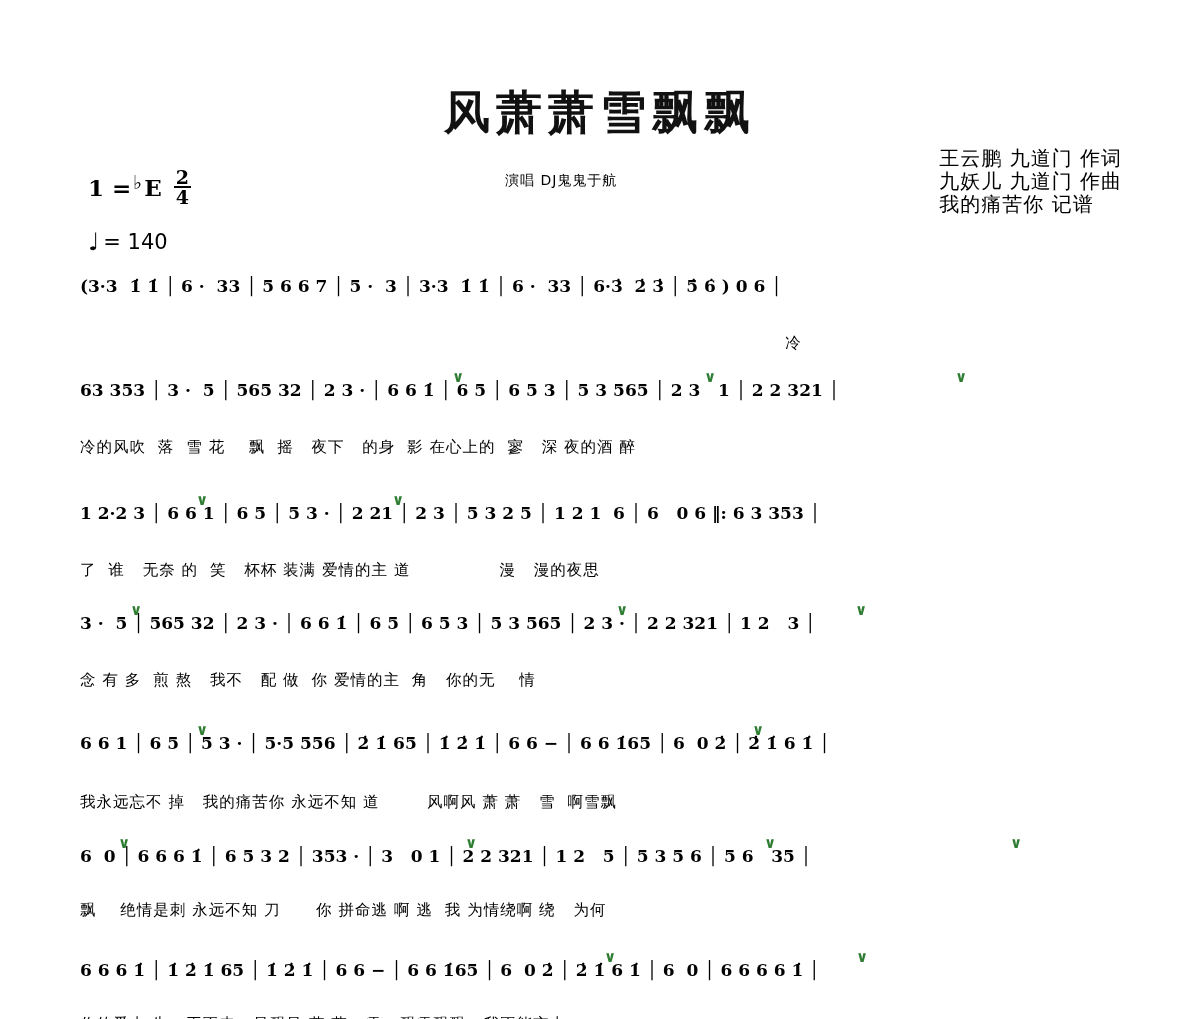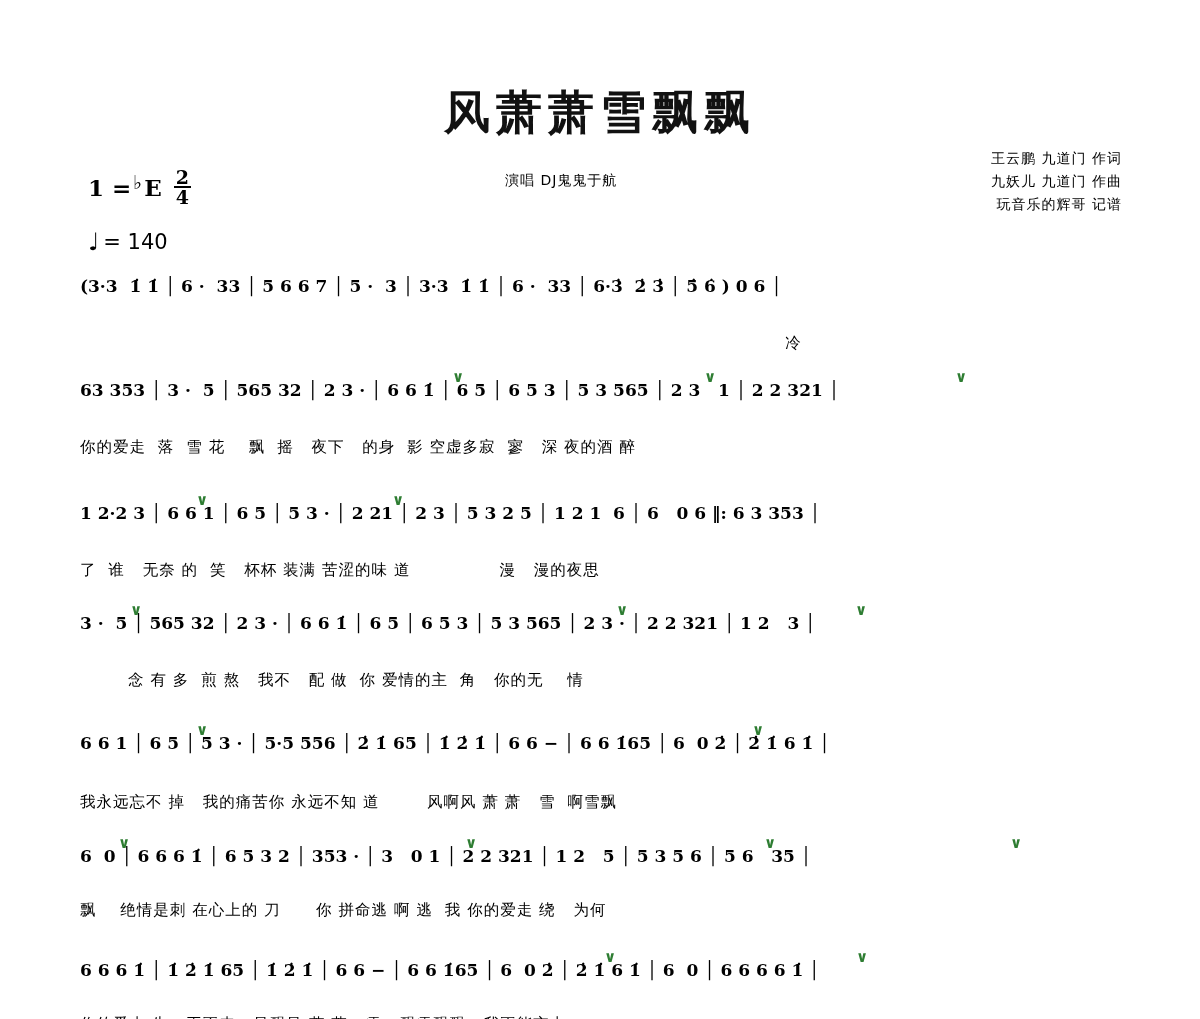--- a/index.html
+++ b/index.html
@@ -39,22 +39,21 @@
     top: 172px;
     left: 505px;
     font-size: 14px;
     font-family: "DejaVu Sans", sans-serif;
     letter-spacing: 1px;
   }
   .credits {
     position: absolute;
     top: 147px;
     right: 78px;
-    text-align: right;
-    font-size: 14px;
+    font-size: 20px;
     font-family: "DejaVu Sans", sans-serif;
     line-height: 23px;
     letter-spacing: 1px;
     margin-left: 9px;
   }
   .keysig {
     position: absolute;
     top: 168px;
     left: 88px;
     font-size: 23px;
@@ -132,21 +131,21 @@
 
 <div class="sheet">
 
   <div class="title">风萧萧雪飘飘</div>
 
   <div class="singer">演唱  DJ鬼鬼于航</div>
 
   <div class="credits">
     <div>王云鹏 九道门  作词</div>
     <div>九妖儿 九道门  作曲</div>
-    <div>玩音乐的辉哥  记谱</div>
+    <div>我的痛苦你  记谱</div>
   </div>
 
   <div class="keysig">
     <span>1 =</span>
     <span class="flat">♭</span>
     <span>E</span>
     <span class="meter">
       <span class="num">2</span>
       <span>4</span>
     </span>
@@ -157,51 +156,51 @@
     <span>= 140</span>
   </div>
 
   <div class="row" style="top:278px;">
     <div class="notes">(3·3  1̇ 1̇ │ 6 ·  33 │ 5 6 6 7 │ 5 ·  3 │ 3·3  1̇ 1̇ │ 6 ·  33 │ 6·3̇  2̇ 3̇ │ 5̇ 6̇ ) 0 6 │</div>
     <div class="lyrics" style="top:58px;">                                                                                                                       冷</div>
   </div>
 
   <div class="row" style="top:382px;">
     <div class="notes">63 353 │ 3 ·  5 │ 565 32 │ 2 3 · │ 6 6 1̇ │ 6 5 │ 6 5 3 │ 5 3 565 │ 2 3   1 │ 2 2 321 │</div>
-    <div class="lyrics" style="top:58px;">你的爱走  落  雪 花    飘  摇   夜下   的身  影 空虚多寂  寥   深 夜的酒 醉</div>
+    <div class="lyrics" style="top:58px;">冷的风吹  落  雪 花    飘  摇   夜下   的身  影 在心上的  寥   深 夜的酒 醉</div>
     <span class="mark" style="left:452px; top:-14px;">∨</span>
     <span class="mark" style="left:704px; top:-14px;">∨</span>
     <span class="mark" style="left:955px; top:-14px;">∨</span>
   </div>
 
   <div class="row" style="top:505px;">
     <div class="notes">1 2·2 3 │ 6 6 1 │ 6 5 │ 5 3 · │ 2 21 │ 2 3 │ 5 3 2 5 │ 1 2 1  6 │ 6   0 6 ‖: 6 3 353 │</div>
-    <div class="lyrics" style="top:58px;">了  谁   无奈 的  笑   杯杯 装满 苦涩的味 道               漫   漫的夜思</div>
+    <div class="lyrics" style="top:58px;">了  谁   无奈 的  笑   杯杯 装满 爱情的主 道               漫   漫的夜思</div>
     <span class="mark" style="left:196px; top:-14px;">∨</span>
     <span class="mark" style="left:392px; top:-14px;">∨</span>
   </div>
 
   <div class="row" style="top:615px;">
     <div class="notes">3 ·  5 │ 565 32 │ 2 3 · │ 6 6 1̇ │ 6 5 │ 6 5 3 │ 5 3 565 │ 2 3 · │ 2 2 321 │ 1 2   3 │</div>
-    <div class="lyrics" style="top:58px;margin-left:48px;">念 有 多  煎 熬   我不   配 做  你 爱情的主  角   你的无    情</div>
+    <div class="lyrics" style="top:58px;">念 有 多  煎 熬   我不   配 做  你 爱情的主  角   你的无    情</div>
     <span class="mark" style="left:130px; top:-14px;">∨</span>
     <span class="mark" style="left:616px; top:-14px;">∨</span>
     <span class="mark" style="left:855px; top:-14px;">∨</span>
   </div>
 
   <div class="row" style="top:735px;">
     <div class="notes">6 6 1 │ 6 5 │ 5 3 · │ 5·5 556 │ 2̇ 1̇ 65 │ 1̇ 2̇ 1̇ │ 6 6 − │ 6 6 1̇65 │ 6  0 2̇ │ 2̇ 1̇ 6 1̇ │</div>
     <div class="lyrics" style="top:60px;">我永远忘不 掉   我的痛苦你 永远不知 道        风啊风 萧 萧   雪  啊雪飘</div>
     <span class="mark" style="left:196px; top:-14px;">∨</span>
     <span class="mark" style="left:752px; top:-14px;">∨</span>
   </div>
 
   <div class="row" style="top:848px;">
     <div class="notes">6  0 │ 6 6 6 1̇ │ 6 5 3 2 │ 353 · │ 3   0 1 │ 2 2 321 │ 1 2   5 │ 5 3 5 6 │ 5 6   35 │</div>
-    <div class="lyrics" style="top:55px;">飘    绝情是刺 在心上的 刀      你 拼命逃 啊 逃  我 你的爱走 绕   为何</div>
+    <div class="lyrics" style="top:55px;">飘    绝情是刺 永远不知 刀      你 拼命逃 啊 逃  我 为情绕啊 绕   为何</div>
     <span class="mark" style="left:118px; top:-14px;">∨</span>
     <span class="mark" style="left:465px; top:-14px;">∨</span>
     <span class="mark" style="left:764px; top:-14px;">∨</span>
     <span class="mark" style="left:1010px; top:-14px;">∨</span>
   </div>
 
   <div class="row" style="top:962px;">
     <div class="notes">6 6 6 1̇ │ 1̇ 2̇ 1̇ 65 │ 1̇ 2̇ 1̇ │ 6 6 − │ 6 6 1̇65 │ 6  0 2̇ │ 2̇ 1̇ 6 1̇ │ 6  0 │ 6 6 6 6 1̇ │</div>
     <div class="lyrics" style="top:55px;">你的爱走 失   再不来   风飘风 萧 萧   雪   飘雪飘飘   我不能忘去</div>
     <span class="mark" style="left:604px; top:-14px;">∨</span>

